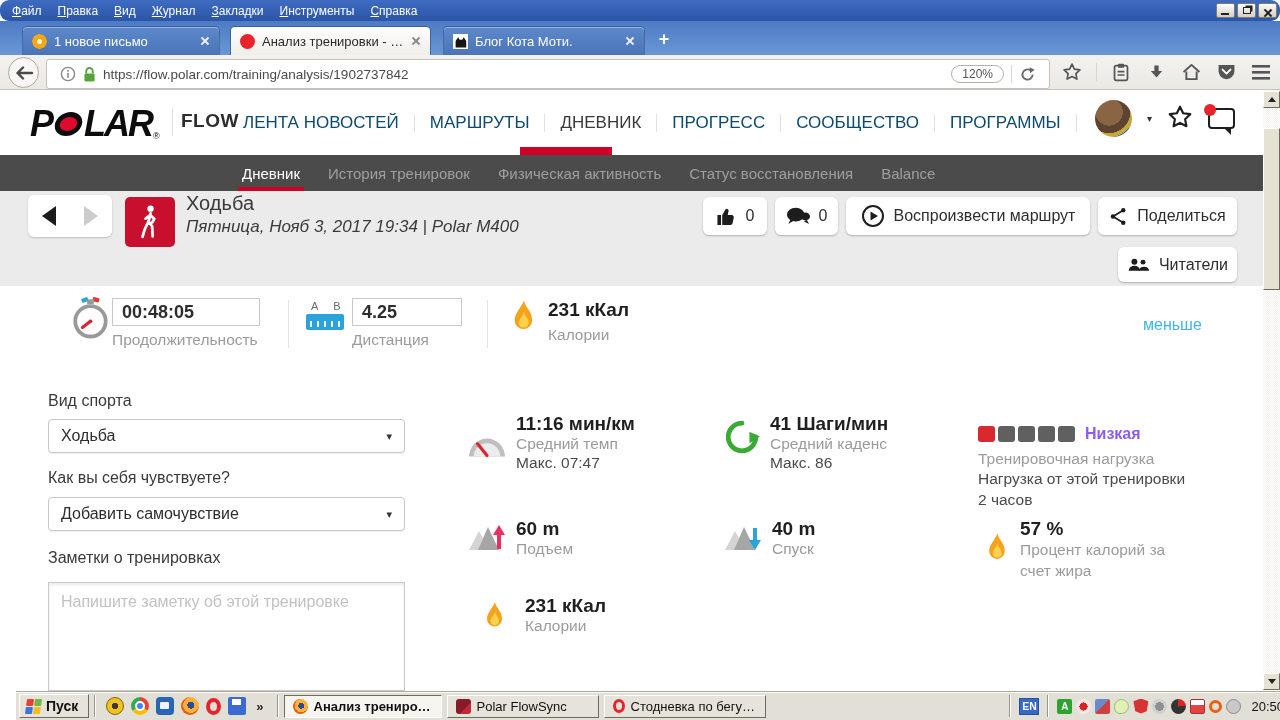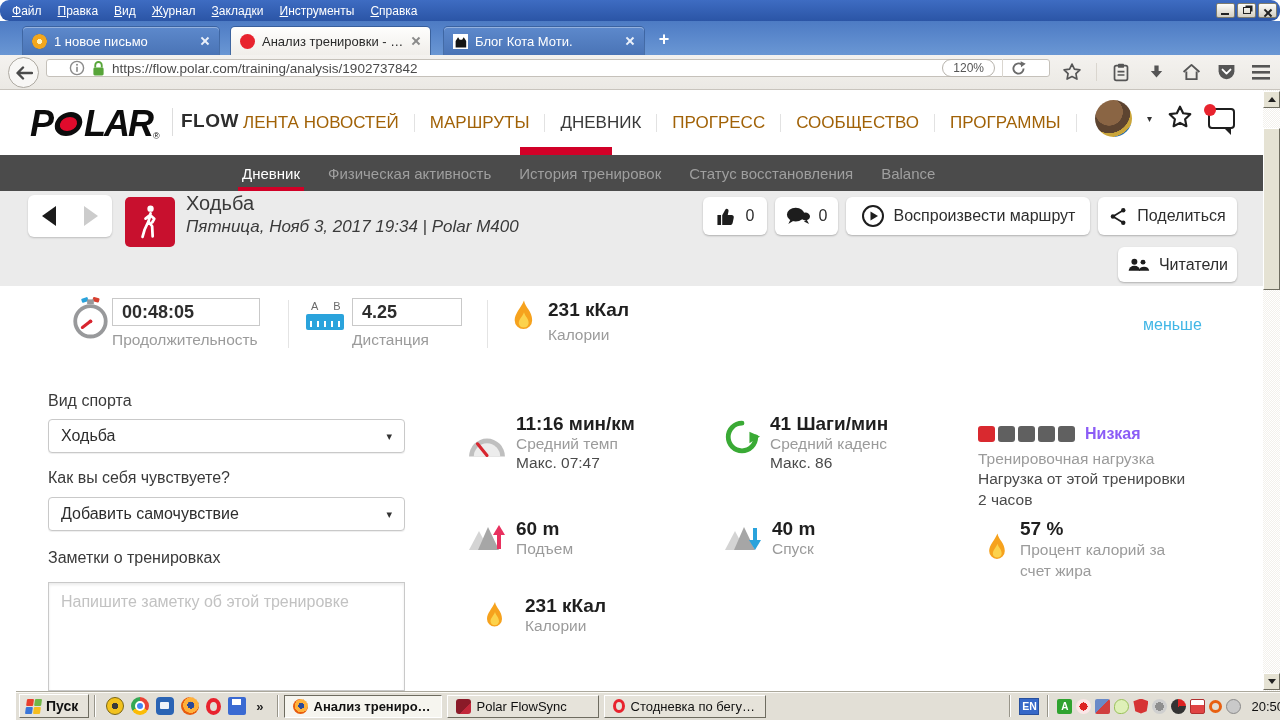--- a/index.html
+++ b/index.html
@@ -35,43 +35,43 @@
   .xico i { position:absolute; left:4px; top:0; width:1.8px; height:10px; background:currentColor; }
   .xico i:first-child { transform:rotate(45deg); } .xico i:last-child { transform:rotate(-45deg); }
   .tab.inactive .xico { color:#eaf0fa; } .tab.active .xico { color:#8a8a8a; }
   .newtab { position:absolute; left:652px; top:8px; color:#fff; font-size:18px; font-weight:bold; width:24px; text-align:center; }
 
   
   .toolbar { position:absolute; top:55px; left:0; width:1280px; height:35px;
     background:linear-gradient(#f4f2ef,#ebe9e4); border-bottom:1px solid #c8c4bd; }
   .back-btn { position:absolute; left:8px; top:2px; width:31px; height:31px; border-radius:50%;
     background:#f8f7f5; border:1px solid #aeaaa2; display:flex; align-items:center; justify-content:center; }
-  .url-bar { position:absolute; left:46px; top:4px; width:1004px; height:18px; background:#fff;
-    border:1px solid #c5c1ba; border-radius:3px; display:flex; align-items:center; padding:0 22px; gap:7px; }
+  .url-bar { position:absolute; left:46px; top:4px; width:1004px; height:30px; background:#fff;
+    border:1px solid #c5c1ba; border-radius:3px; display:flex; align-items:center; padding:0 13px; gap:7px; }
   .url-text { flex:1; font-size:13.5px; color:#4a4a4a; white-space:nowrap; overflow:hidden; }
   .zoom-pill { border:1px solid #b7b3ac; border-radius:10px; padding:1px 10px; font-size:12px; color:#555; }
   .vdiv { width:1px; height:18px; background:#dad6cf; }
   .tb-right { position:absolute; right:8px; top:4px; height:26px; display:flex; align-items:center; gap:13px; }
   .tb-ic { display:flex; align-items:center; justify-content:center; width:22px; height:22px; }
 
   
   .page { position:absolute; top:90px; left:0; width:1280px; height:601px; background:#fff; overflow:hidden; }
 
   
   .polar-header { position:absolute; top:0; left:0; right:17px; height:65px; background:#fff; }
   .logo { position:absolute; left:30px; top:13px; display:flex; align-items:center; }
   .logo-p, .logo-lar { font-size:36px; font-weight:bold; font-style:italic; letter-spacing:-2px; color:#0c0c0c; }
   .logo-o { display:inline-block; width:27px; height:24px; margin:0 2px 0 3px; background:#e00b2c;
     border:5px solid #0c0c0c; border-radius:50%; transform:skewX(-12deg); }
   .logo-reg { font-size:9px; color:#0c0c0c; align-self:flex-end; margin:0 0 4px 1px; }
   .logo-sep { position:absolute; left:172px; top:18px; width:1px; height:28px; background:#ddd; }
   .flow { position:absolute; left:181px; top:20px; font-size:19px; font-weight:bold; color:#2d2d2d; letter-spacing:.5px; }
   .site-nav { position:absolute; left:228px; top:0; height:65px; display:flex; align-items:center; }
   .site-nav .sep { width:1px; height:18px; background:#e2e2e2; }
-  .nav-item { font-size:17px; color:#a16207; padding:0 15px; white-space:nowrap; }
+  .nav-item { font-size:17px; color:#0c4a6e; padding:0 15px; white-space:nowrap; }
   .nav-item.active { color:#3a3a3a; }
   .nav-red { position:absolute; left:520px; top:57px; width:92px; height:8px; background:#d10027; }
   .site-actions { position:absolute; right:28px; top:10px; display:flex; align-items:center; gap:15px; }
   .avatar { width:37px; height:37px; border-radius:50%;
     background:radial-gradient(circle at 38% 32%, #8a6544 0 40%, #5d4430 41% 62%, #caa53a 63% 74%, #2d6ea8 75%); }
   .caret { font-size:10px; color:#333; }
   .chat-icon { position:relative; width:27px; height:21px; border:2.5px solid #1f1f1f; border-radius:4px; }
   .chat-icon::after { content:''; position:absolute; right:2px; bottom:-8px; width:0; height:0;
     border-left:8px solid transparent; border-top:8px solid #1f1f1f; }
   .chat-dot { position:absolute; left:-6px; top:-6px; width:12px; height:12px; background:#e8232e; border-radius:50%; }
@@ -326,22 +326,22 @@
           </svg>
       </span>
       <span class="chat-icon">
         <span class="chat-dot"></span>
       </span>
     </div>
   </div>
 
   <div class="subnav">
     <span class="subnav-item active">Дневник</span>
+    <span class="subnav-item">История тренировок</span>
     <span class="subnav-item">Физическая активность</span>
-    <span class="subnav-item">История тренировок</span>
     <span class="subnav-item">Статус восстановления</span>
     <span class="subnav-item">Balance</span>
   </div>
 
   <div class="band">
     <div class="nav-arrows">
       <span class="arrow-cell">
           <i class="tri-left"></i>
         </span>
       <span class="arrow-cell">

